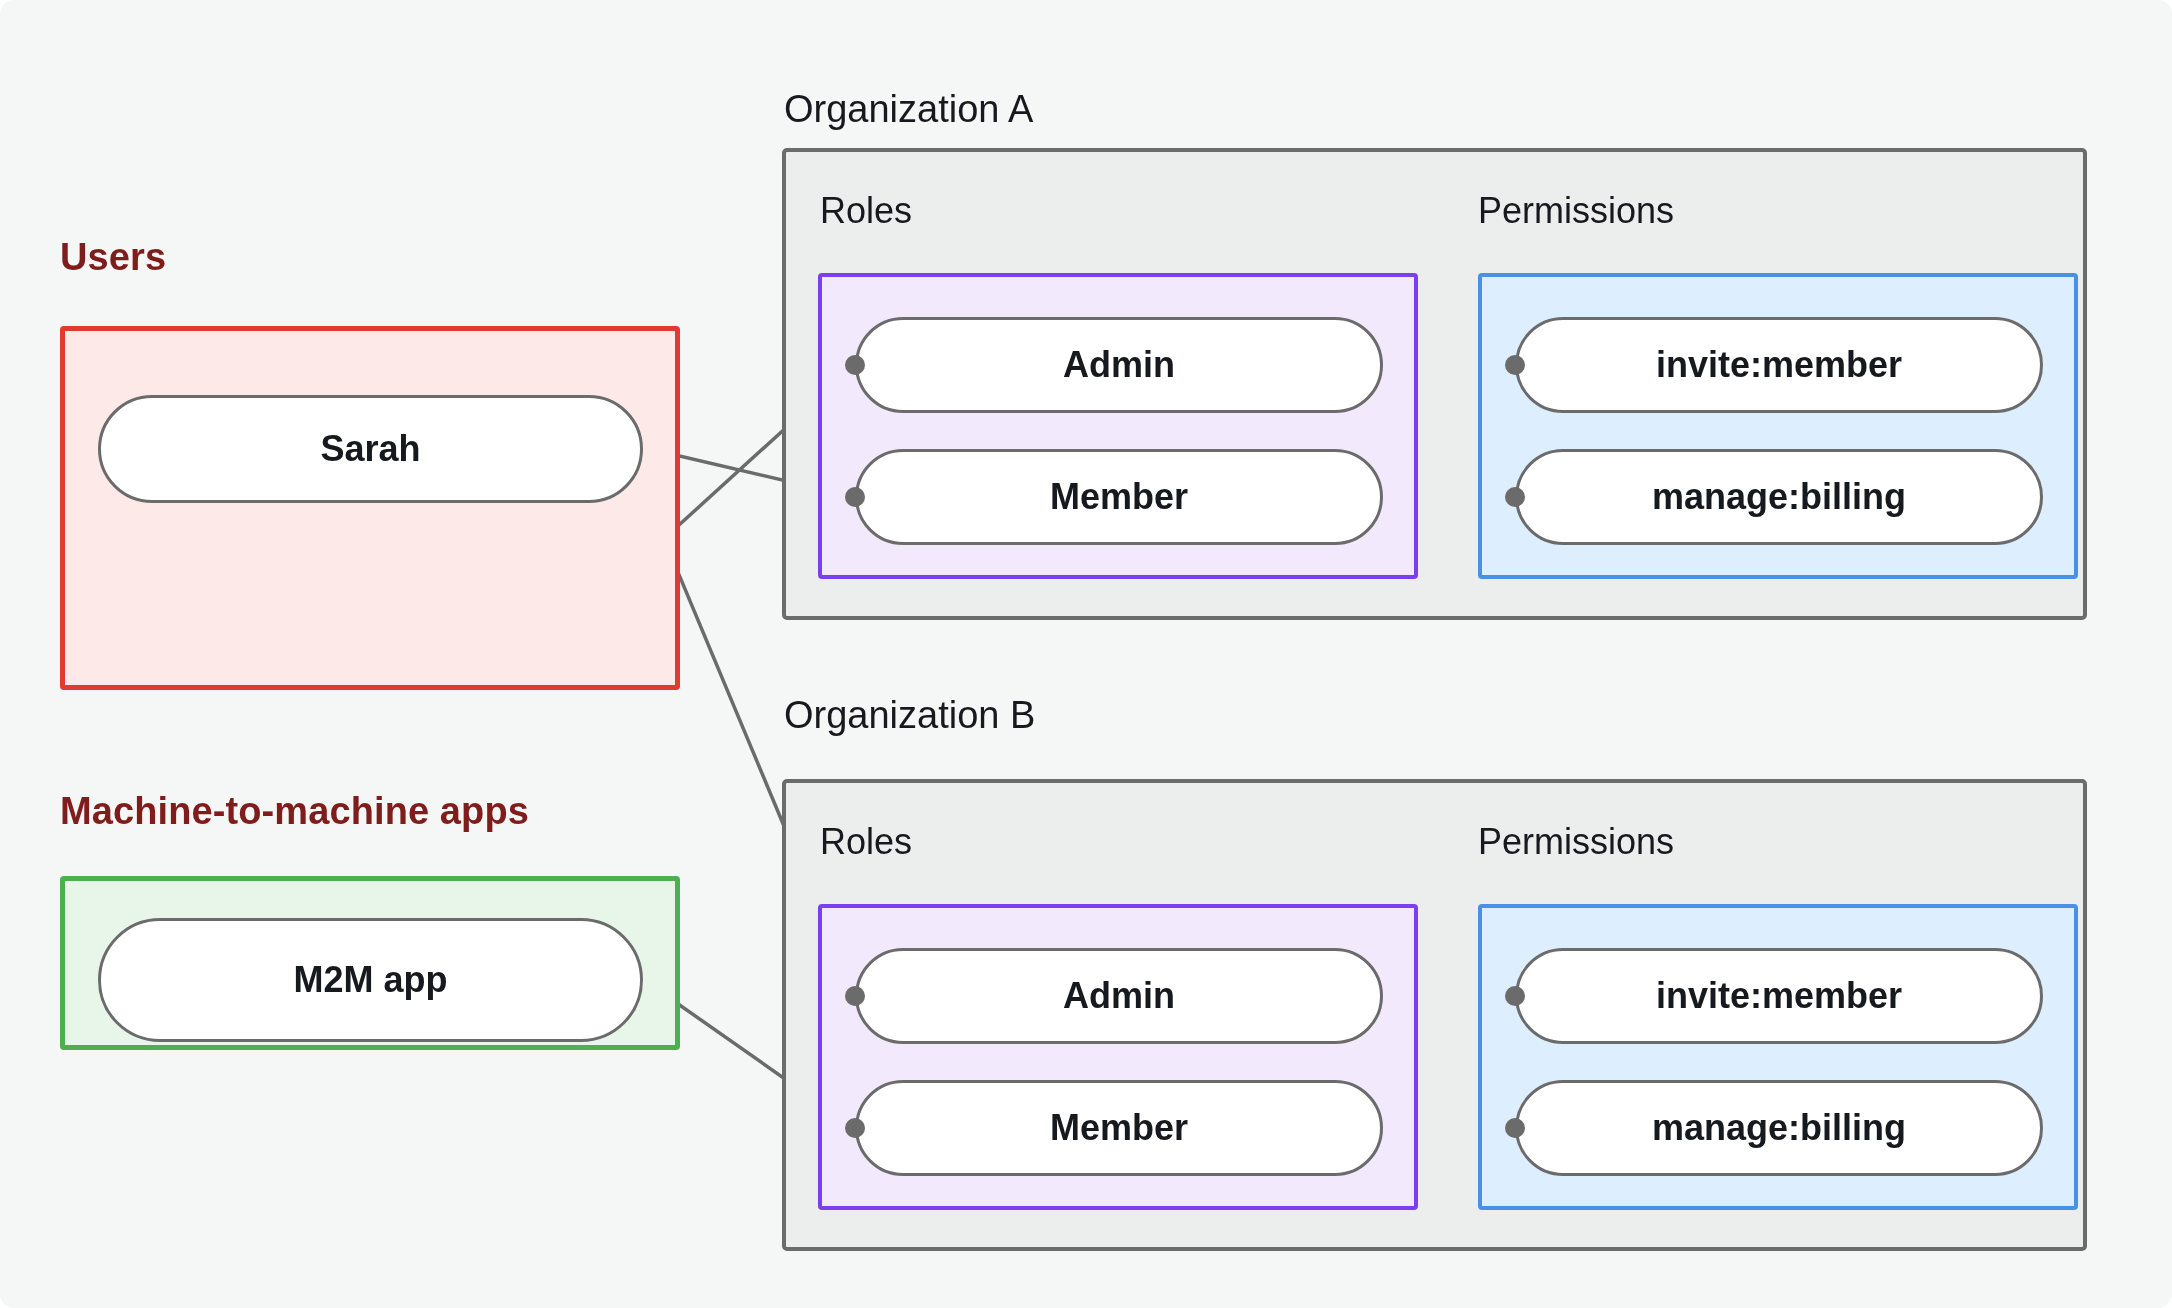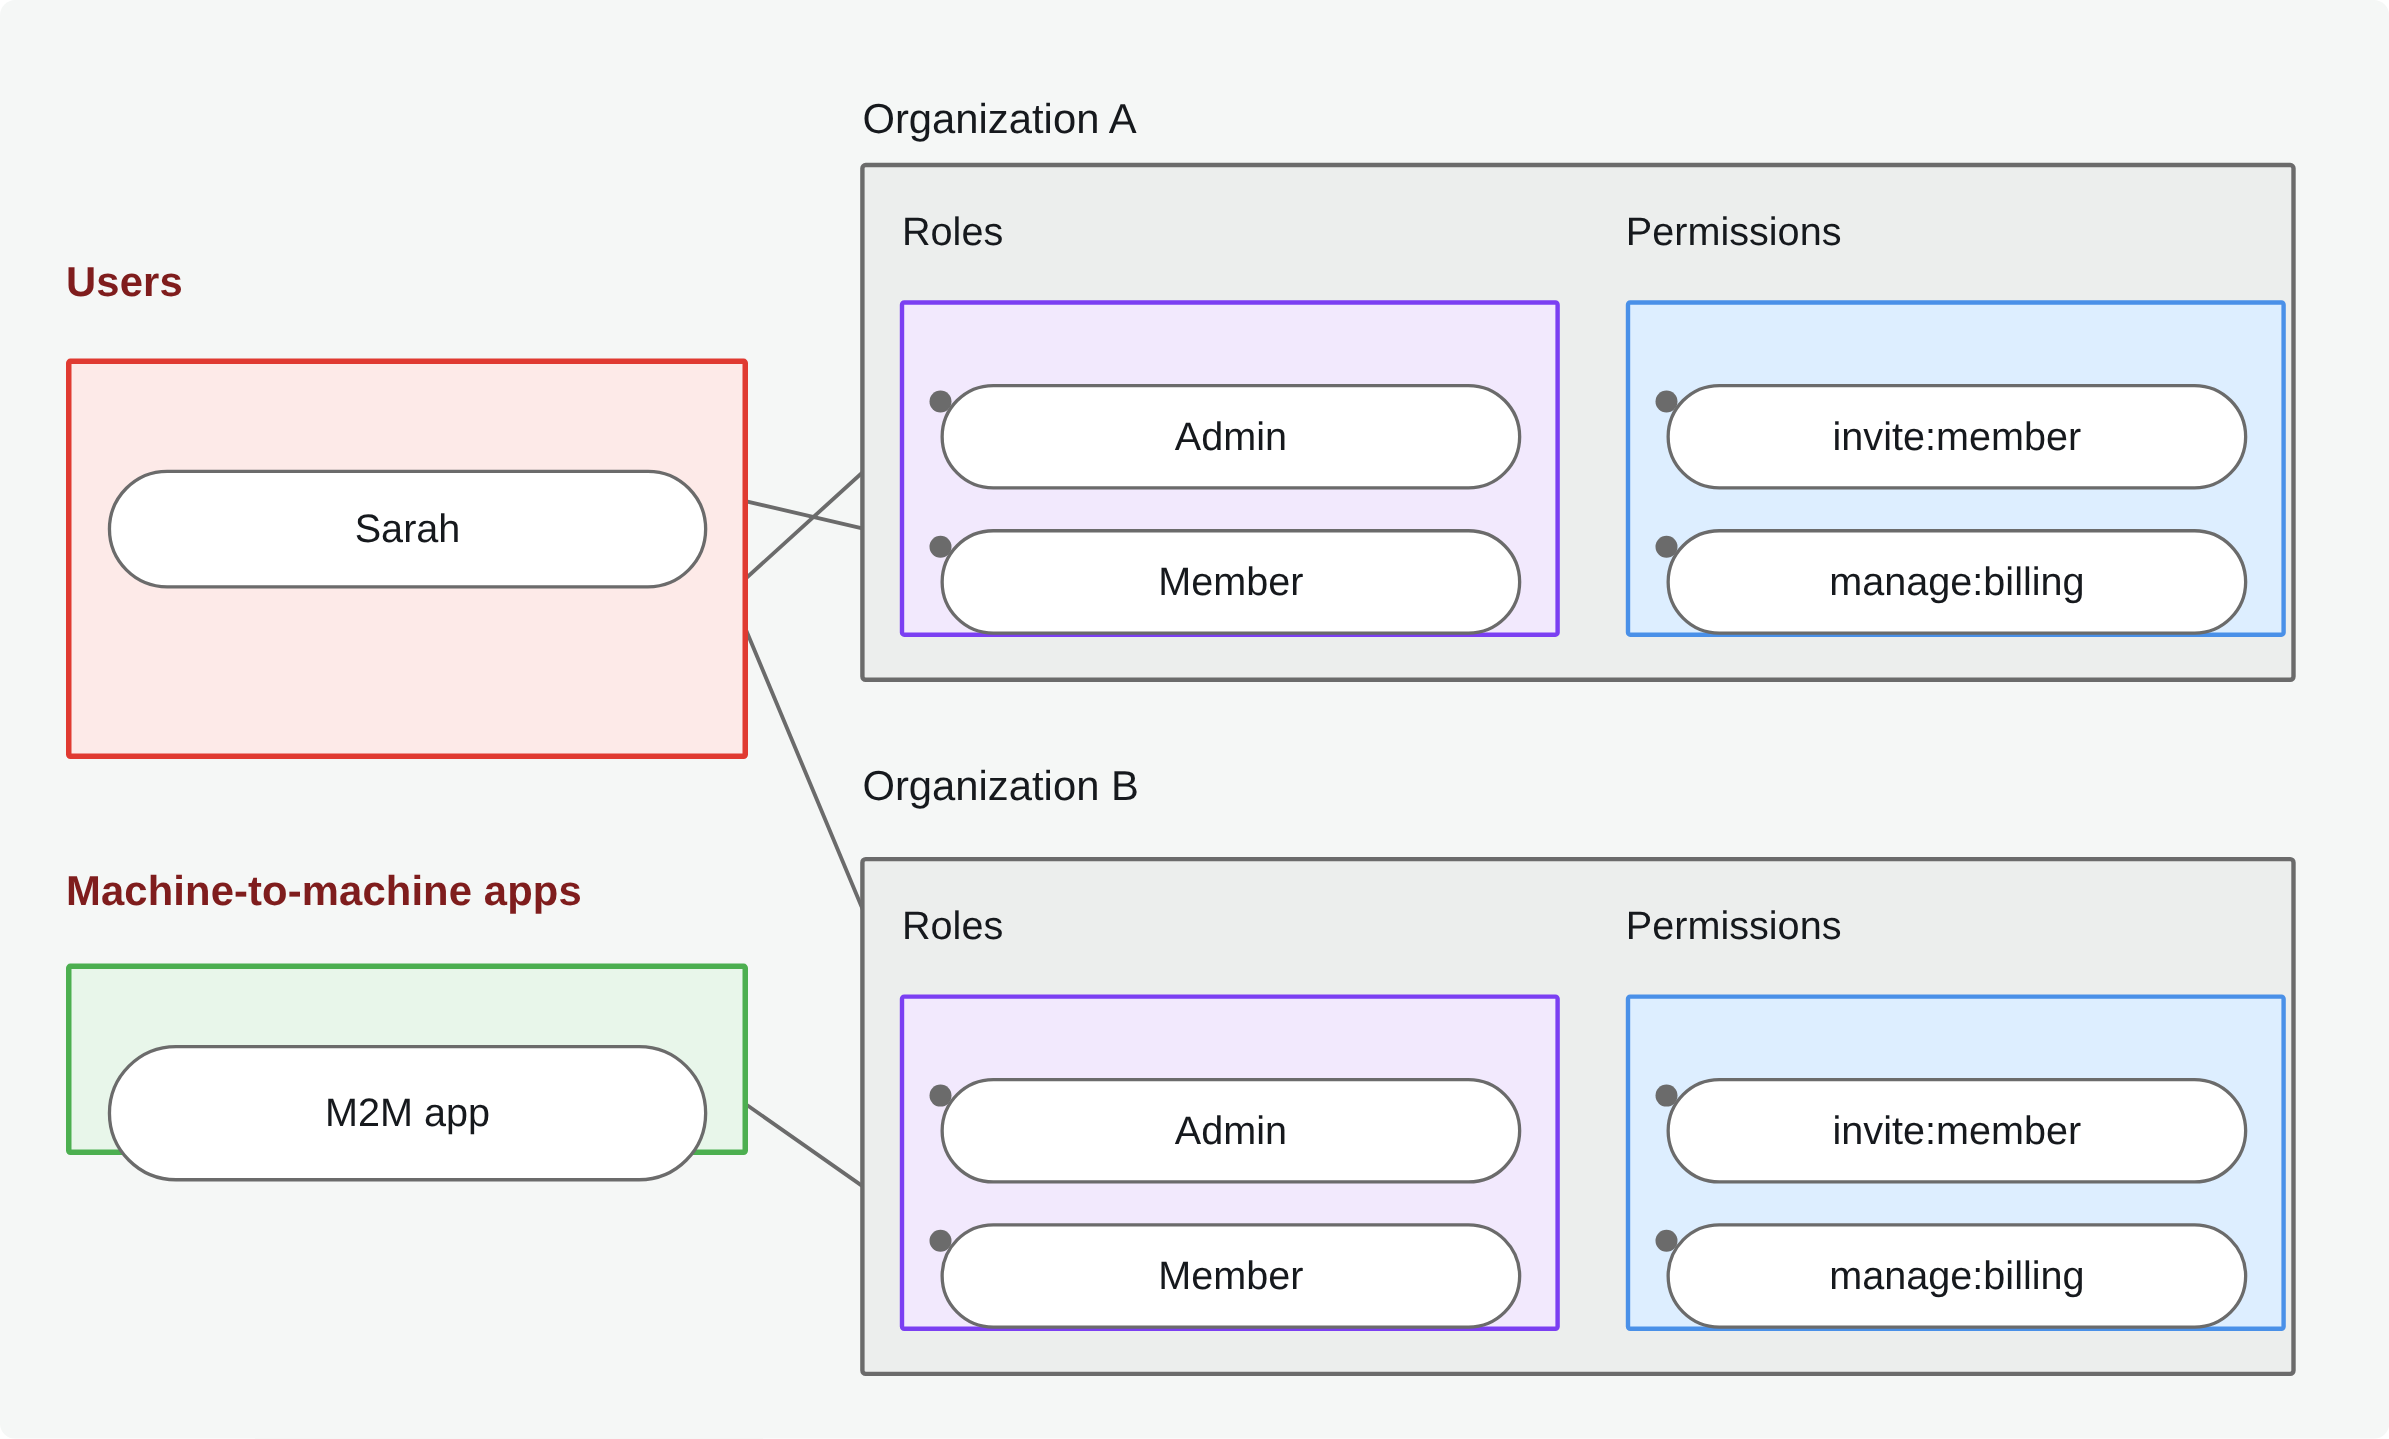--- a/index.html
+++ b/index.html
@@ -85,25 +85,24 @@
   .pill {
     position: absolute;
     box-sizing: border-box;
     background: #ffffff;
     border: 3px solid #6b6b6b;
     border-radius: 999px;
     display: flex;
     align-items: center;
     justify-content: center;
     font-size: 36px;
-    font-weight: 400;
+    font-weight: 700;
     color: #16191d;
     z-index: 4;
     white-space: nowrap;
-    margin-top: 32px;
   }
   .dot {
     position: absolute;
     width: 20px;
     height: 20px;
     border-radius: 50%;
     background: #6b6b6b;
     z-index: 6;
   }
 </style>

